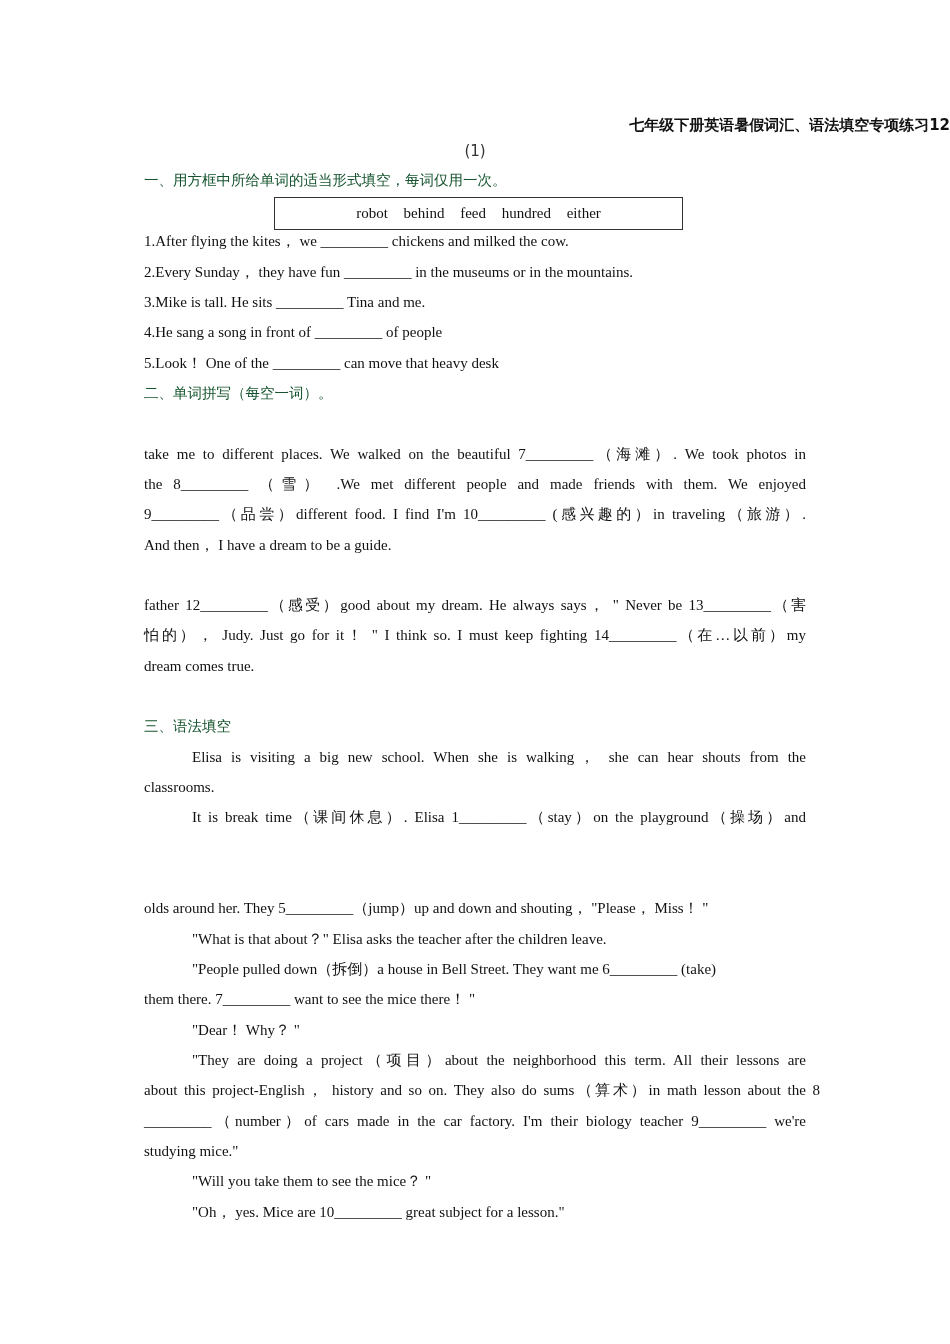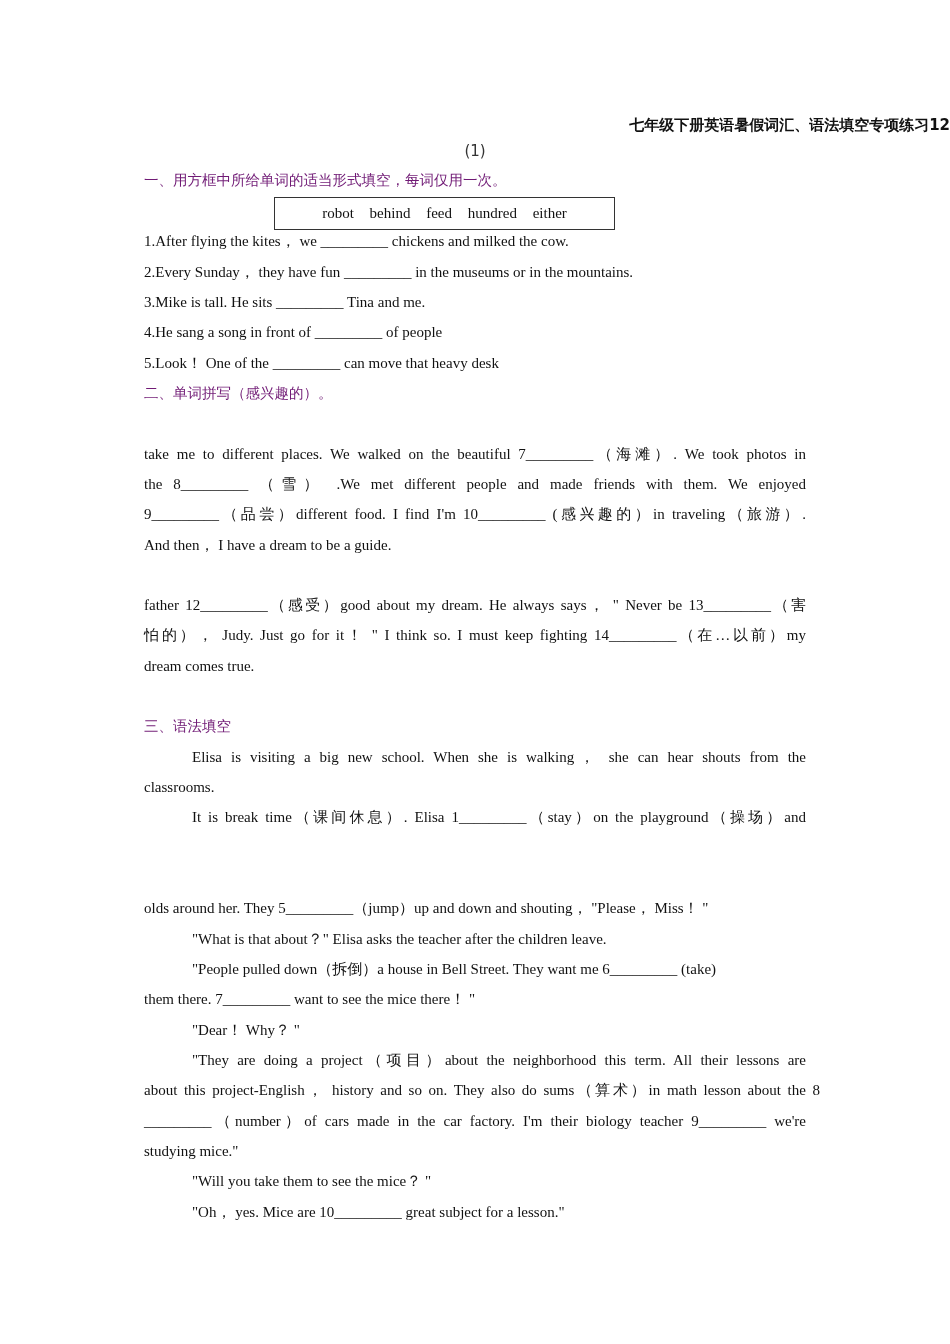--- a/index.html
+++ b/index.html
@@ -6,41 +6,41 @@
   body { width:950px; height:1344px; position:relative; overflow:hidden;
          font-family:"Liberation Serif","DejaVu Serif",serif; color:#111; }
   .page { position:absolute; left:0; top:0; width:950px; height:1344px; background:#fff; }
   .title { position:absolute; left:0; width:950px; top:116px; text-align:right;
            font-family:"DejaVu Sans","Liberation Sans",sans-serif; font-weight:bold; font-size:15px; }
   .subtitle { position:absolute; left:0; width:950px; top:142px; text-align:center;
               font-family:"DejaVu Sans","Liberation Sans",sans-serif; font-size:15px; color:#333; }
   .line { position:absolute; left:144px; width:662px; font-size:15px; line-height:20px; white-space:nowrap; }
   .just { text-align:justify; text-align-last:justify; }
   .indent { padding-left:48px; width:614px; }
-  .heading { font-family:"DejaVu Sans","Liberation Sans",sans-serif; font-size:14.5px; color:#701a75; }
-  .wordbox { position:absolute; left:274px; top:197px; width:341px; height:33px;
+  .heading { font-family:"DejaVu Sans","Liberation Sans",sans-serif; font-size:14.5px; color:#14532d; }
+  .wordbox { position:absolute; left:274px; top:197px; width:409px; height:33px;
              border:1px solid #333; box-sizing:border-box; text-align:center;
              font-size:15px; line-height:31px; word-spacing:12px; }
 </style>
 </head>
 <body>
 
 <div class="page">
   <div class="title">七年级下册英语暑假词汇、语法填空专项练习12</div>
   <div class="subtitle">(1)</div>
 
   <div class="line heading" style="top:170px">一、用方框中所给单词的适当形式填空，每词仅用一次。</div>
   <div class="wordbox">robot behind feed hundred either</div>
   <div class="line" style="top:231px">1.After flying the kites， we  _________ chickens and milked the cow.</div>
   <div class="line" style="top:262px">2.Every Sunday， they have fun  _________ in the museums or in the mountains.</div>
   <div class="line" style="top:292px">3.Mike is tall. He sits  _________ Tina and me.</div>
   <div class="line" style="top:322px">4.He sang a song in front of  _________ of people</div>
   <div class="line" style="top:353px">5.Look！ One of the  _________ can move that heavy desk</div>
 
-  <div class="line heading" style="top:383px">二、单词拼写（感兴趣的）。</div>
+  <div class="line heading" style="top:383px">二、单词拼写（每空一词）。</div>
   <div class="line just" style="top:444px">take me to different places. We walked on the beautiful 7_________（海滩）. We took photos in</div>
   <div class="line just" style="top:474px">the 8_________ （雪） .We met different people and made friends with them. We enjoyed</div>
   <div class="line just" style="top:504px">9_________（品尝）different food. I find I'm 10_________ (感兴趣的）in traveling（旅游）.</div>
   <div class="line" style="top:535px">And then， I have a dream to be a guide.</div>
   <div class="line just" style="top:595px">father 12_________（感受）good about my dream. He always says， " Never be 13_________（害</div>
   <div class="line just" style="top:625px">怕的）， Judy. Just go for it！ " I think so. I must keep fighting 14_________（在…以前）my</div>
   <div class="line" style="top:656px">dream comes true.</div>
 
   <div class="line heading" style="top:716px">三、语法填空</div>
   <div class="line" style="top:777px">classrooms.</div>

